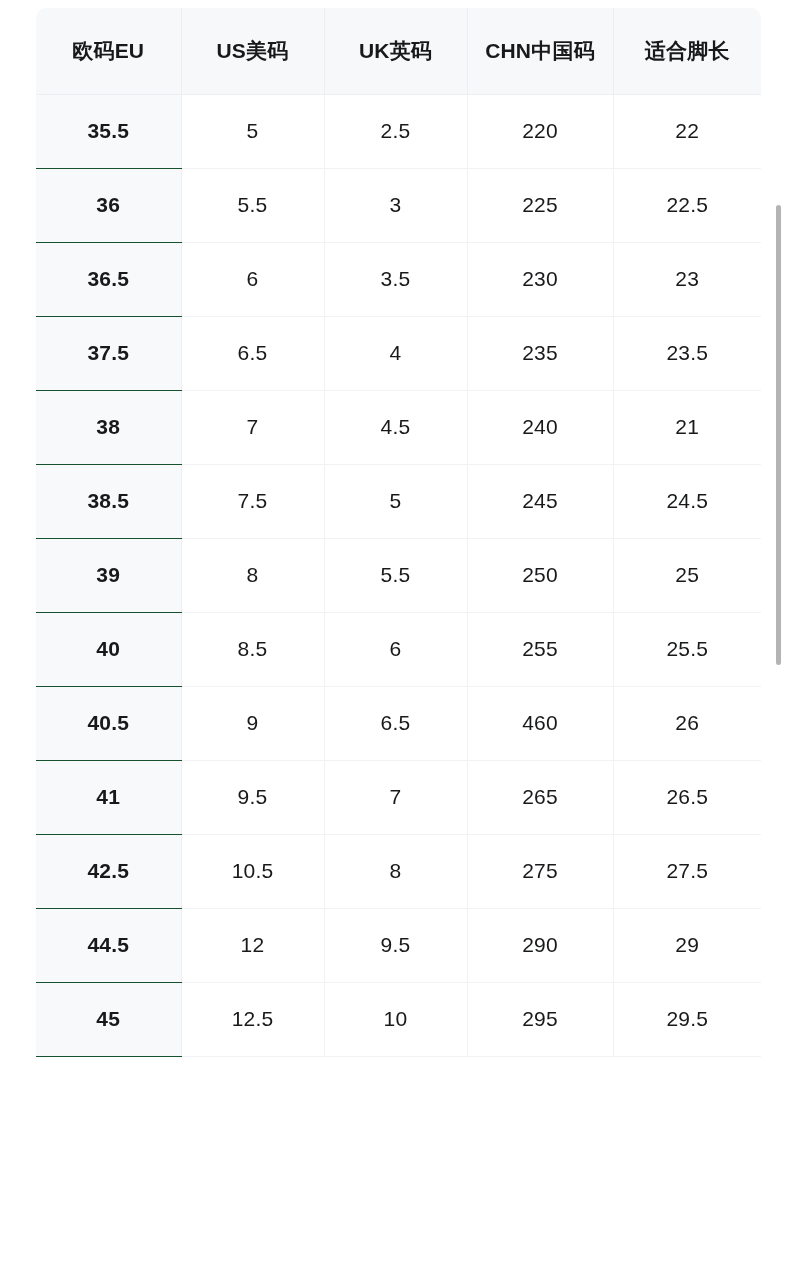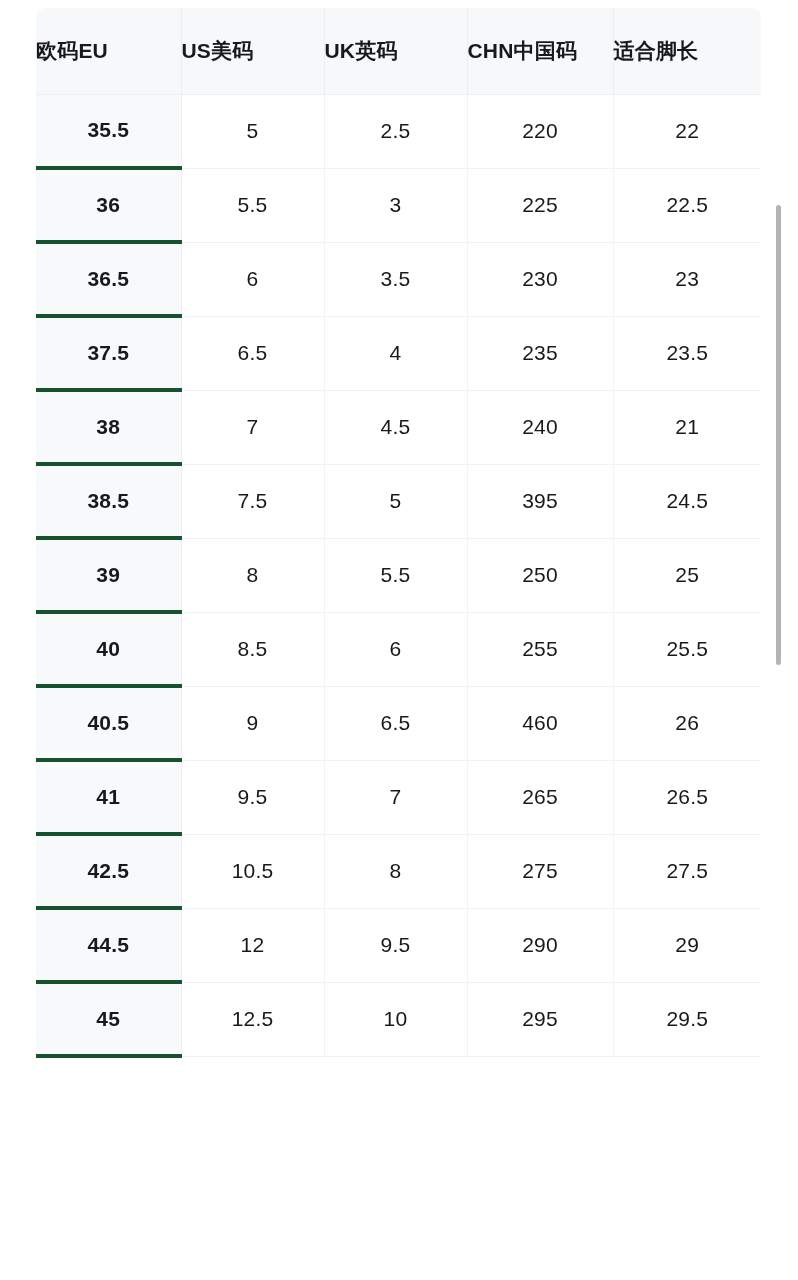--- a/index.html
+++ b/index.html
@@ -44,21 +44,21 @@
   table.size-table col.c4 { width: 148px; }
 
   
   thead tr { height: 86px; }
 
   thead th {
     background: #f7f8fa;
     color: #18191b;
     font-size: 21px;
     font-weight: 700;
-    text-align: left;
+    text-align: center;
     vertical-align: middle;
     border-right: 1px solid #eceef1;
     border-bottom: 1px solid #eceef1;
     letter-spacing: 0.2px;
   }
   thead th:last-child { border-right: none; }
 
   
   tbody tr { height: 74px; }
 
@@ -73,21 +73,21 @@
     border-bottom: 1px solid #f1f2f5;
     letter-spacing: 0.2px;
   }
   tbody td:last-child { border-right: none; }
 
   
   tbody td.eu-col {
     background: #f8f9fb;
     font-weight: 700;
     border-right: 1px solid #eceef1;
-    border-bottom: 4px solid #14532d;
+    border-bottom: 1px solid #14532d;
   }
 
   
   #scrollbar-track {
     position: absolute;
     right: 8px;
     top: 0;
     width: 6px;
     height: 1280px;
     background: transparent;
@@ -158,21 +158,21 @@
             <td class="eu-col">38</td>
             <td>7</td>
             <td>4.5</td>
             <td>240</td>
             <td>21</td>
           </tr>
           <tr>
             <td class="eu-col">38.5</td>
             <td>7.5</td>
             <td>5</td>
-            <td>395</td>
+            <td>245</td>
             <td>24.5</td>
           </tr>
           <tr>
             <td class="eu-col">39</td>
             <td>8</td>
             <td>5.5</td>
             <td>250</td>
             <td>25</td>
           </tr>
           <tr>

